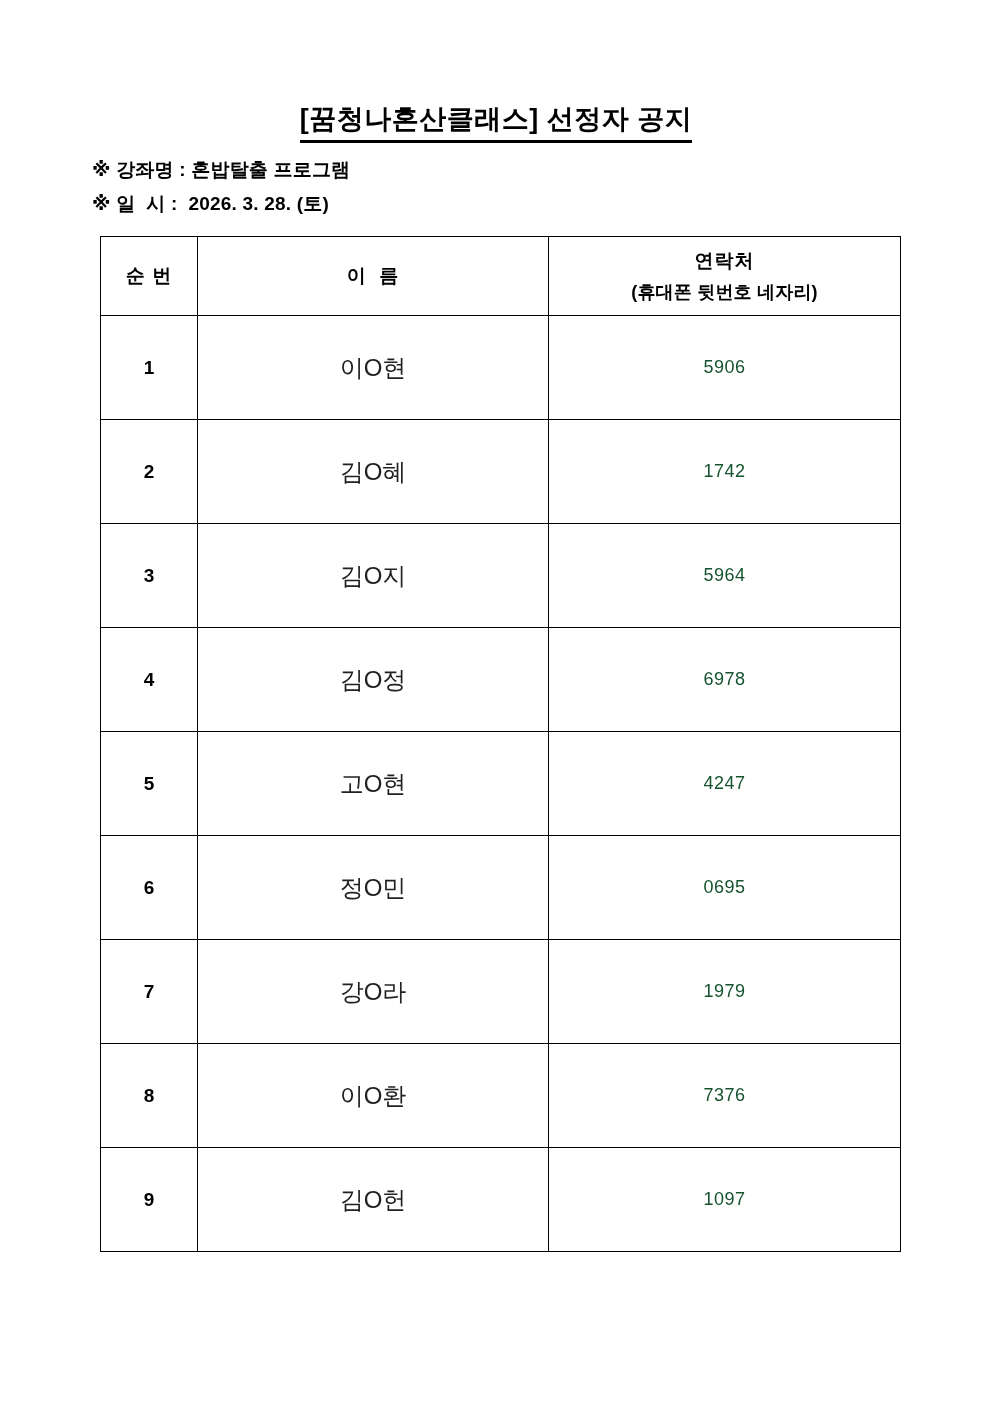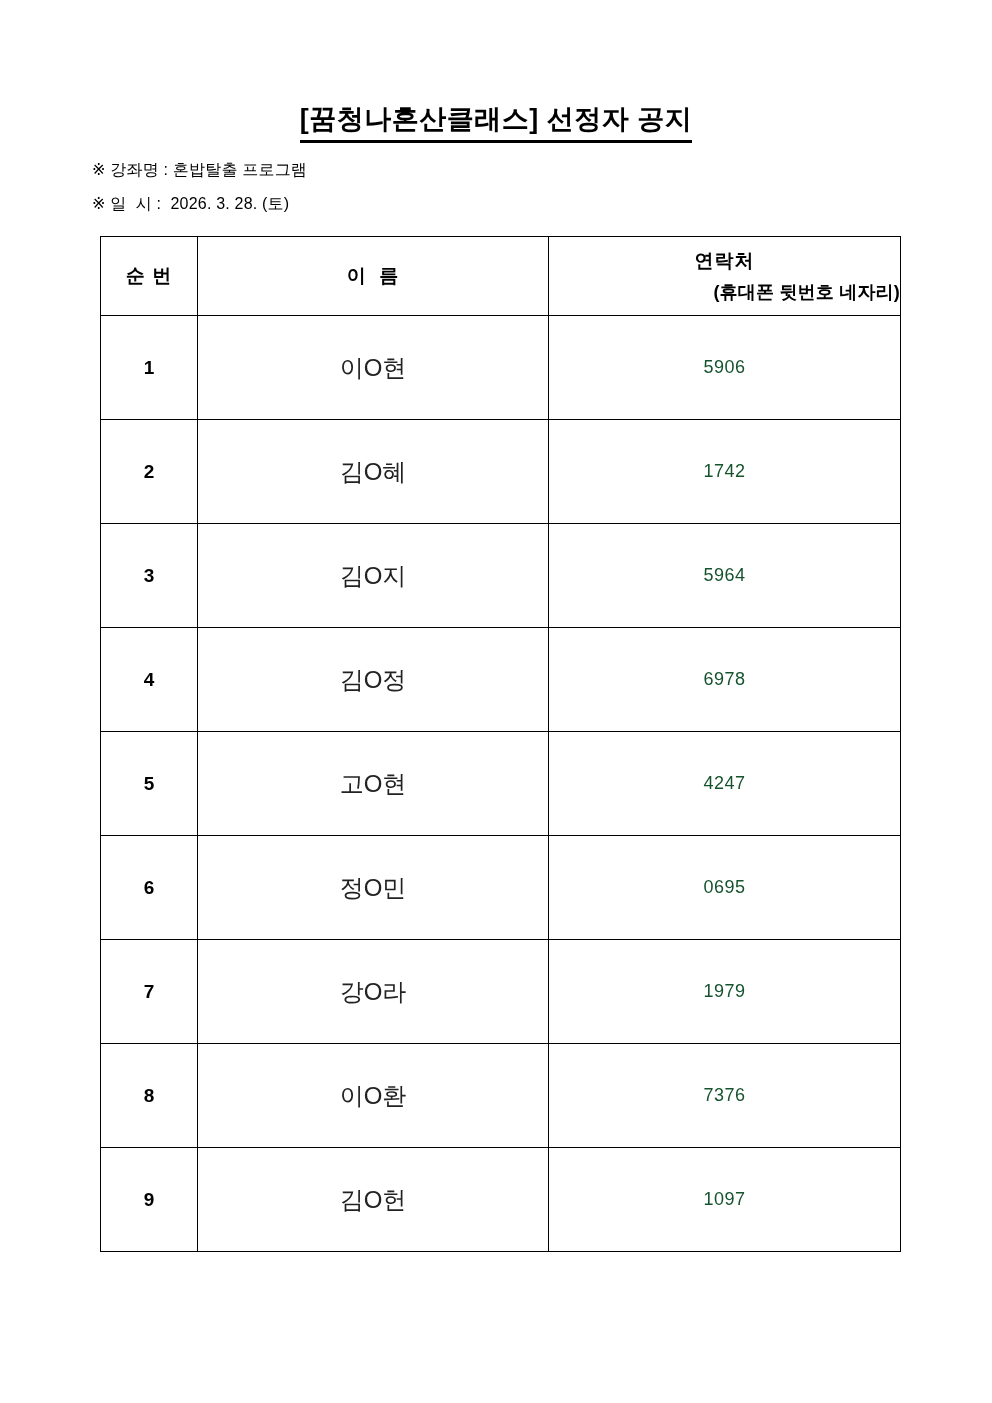--- a/index.html
+++ b/index.html
@@ -32,22 +32,22 @@
     border-bottom: 3px solid #000000;
     padding-bottom: 3px;
   }
 
   .notes {
     position: absolute;
     left: 92px;
     top: 157px;
   }
   .note-line {
-    font-size: 16px;
-    font-weight: normal;
+    font-size: 19px;
+    font-weight: bold;
     letter-spacing: 0.2px;
     height: 34px;
     line-height: 26px;
   }
 
   table.selection-table {
     position: absolute;
     left: 100px;
     top: 236px;
     width: 800px;
@@ -70,21 +70,20 @@
   .th-text {
     font-size: 19px;
     font-weight: bold;
     letter-spacing: 1px;
   }
   .th-sub {
     font-size: 18px;
     font-weight: bold;
     margin-top: 6px;
     letter-spacing: 0.2px;
-    text-align: right;
   }
   .cell-no {
     font-size: 19px;
     font-weight: bold;
   }
   .cell-name {
     font-size: 24px;
     font-weight: normal;
     color: #222222;
   }

